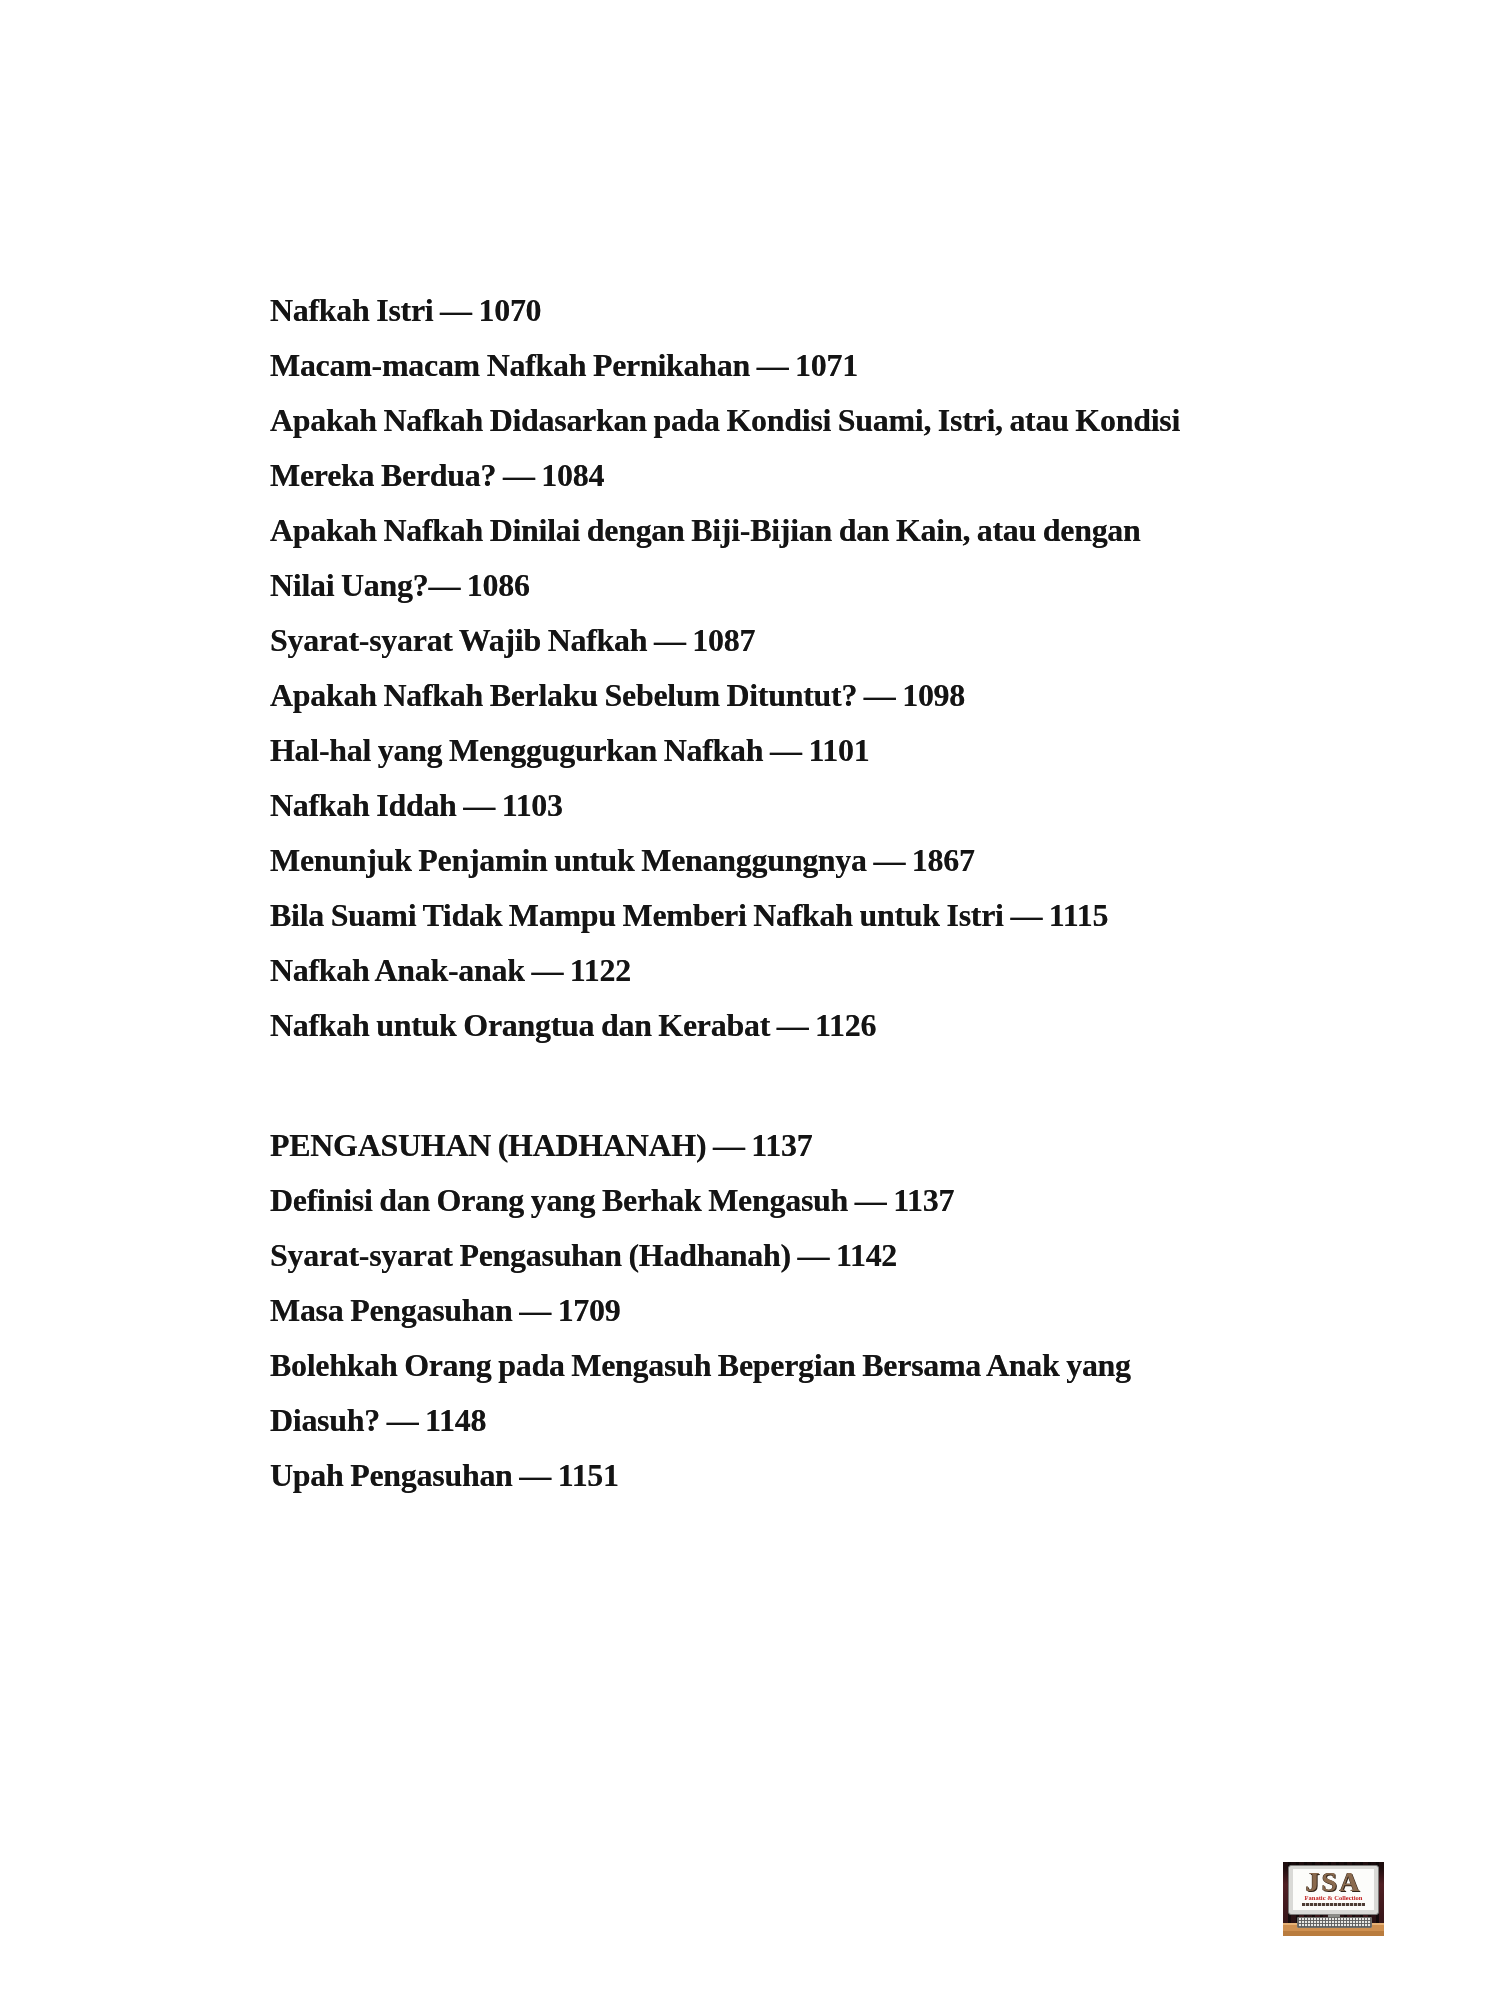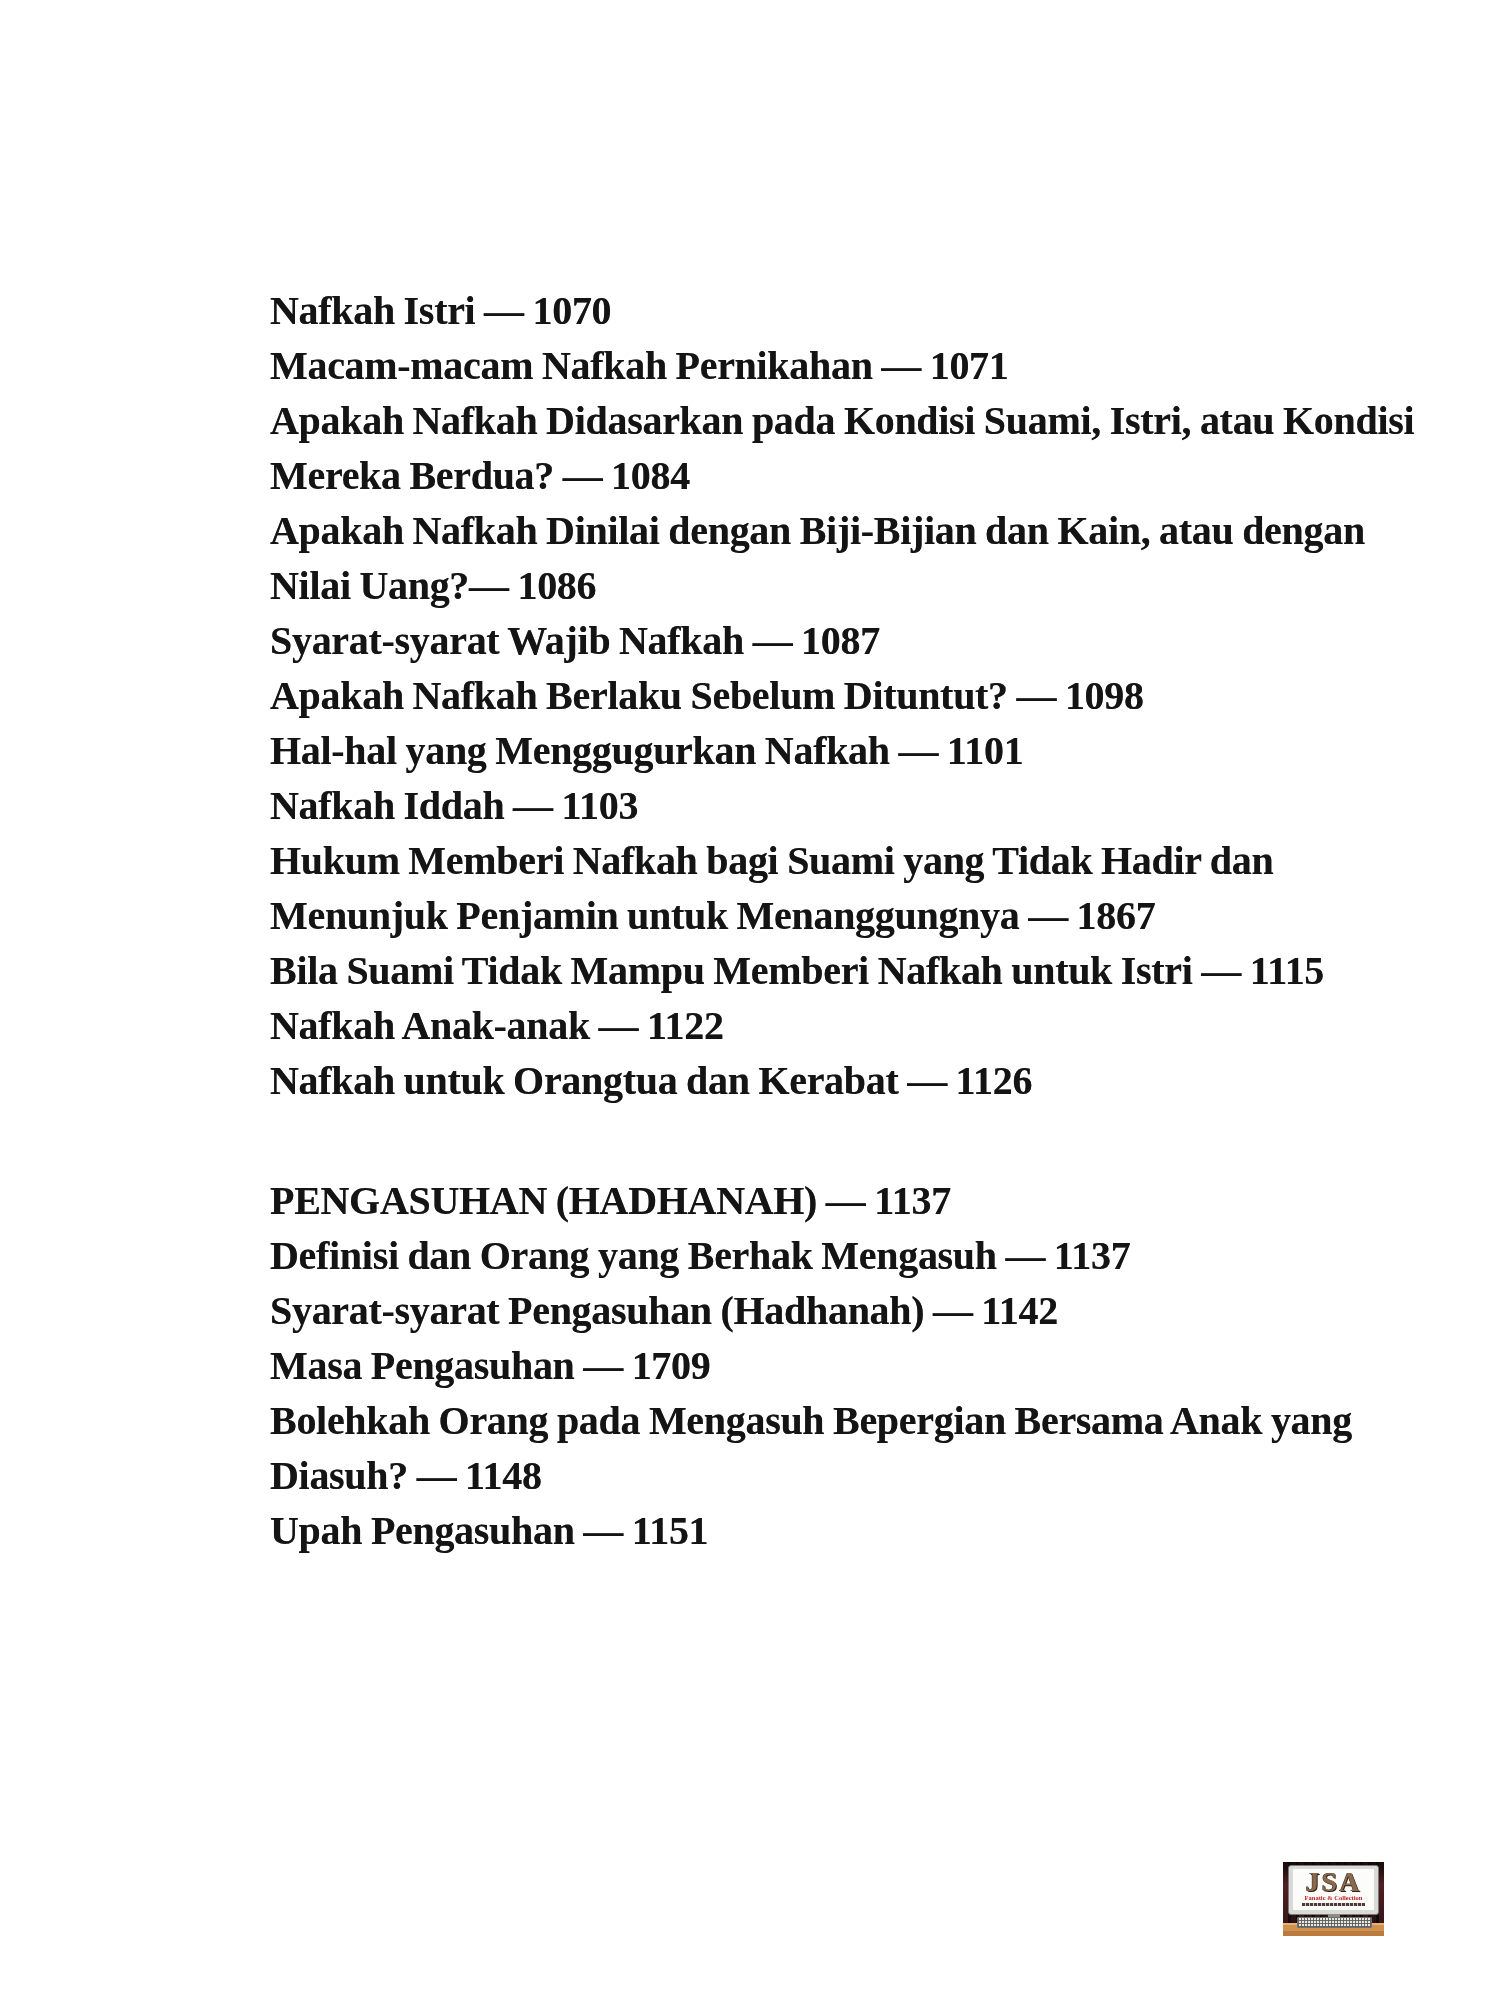--- a/index.html
+++ b/index.html
@@ -17,21 +17,21 @@
   }
   
   .toc {
     position: absolute;
     left: 270px;
     top: 283px;
     width: 1060px;
     color: #141414;
   }
   .toc-line {
-    font-size: 40px;
+    font-size: 32px;
     font-weight: 600;
     line-height: 55px;
     letter-spacing: -0.3px;
     word-spacing: -1px;
     white-space: nowrap;
     text-shadow: 0 0 0.6px rgba(10,10,10,0.55);
   }
   .toc-block + .toc-block {
     margin-top: 65px;
   }
@@ -135,21 +135,20 @@
         <div class="toc-line">Nafkah Istri — 1070</div>
         <div class="toc-line">Macam-macam Nafkah Pernikahan — 1071</div>
         <div class="toc-line">Apakah Nafkah Didasarkan pada Kondisi Suami, Istri, atau Kondisi</div>
         <div class="toc-line">Mereka Berdua? — 1084</div>
         <div class="toc-line">Apakah Nafkah Dinilai dengan Biji-Bijian dan Kain, atau dengan</div>
         <div class="toc-line">Nilai Uang?— 1086</div>
         <div class="toc-line">Syarat-syarat Wajib Nafkah — 1087</div>
         <div class="toc-line">Apakah Nafkah Berlaku Sebelum Dituntut? — 1098</div>
         <div class="toc-line">Hal-hal yang Menggugurkan Nafkah — 1101</div>
         <div class="toc-line">Nafkah Iddah — 1103</div>
-        <div class="toc-line">Hukum Memberi Nafkah bagi Suami yang Tidak Hadir dan</div>
         <div class="toc-line">Menunjuk Penjamin untuk Menanggungnya — 1867</div>
         <div class="toc-line">Bila Suami Tidak Mampu Memberi Nafkah untuk Istri — 1115</div>
         <div class="toc-line">Nafkah Anak-anak — 1122</div>
         <div class="toc-line">Nafkah untuk Orangtua dan Kerabat — 1126</div>
       </div>
       <div class="toc-block">
         <div class="toc-line">PENGASUHAN (HADHANAH) — 1137</div>
         <div class="toc-line">Definisi dan Orang yang Berhak Mengasuh — 1137</div>
         <div class="toc-line">Syarat-syarat Pengasuhan (Hadhanah) — 1142</div>
         <div class="toc-line">Masa Pengasuhan — 1709</div>

